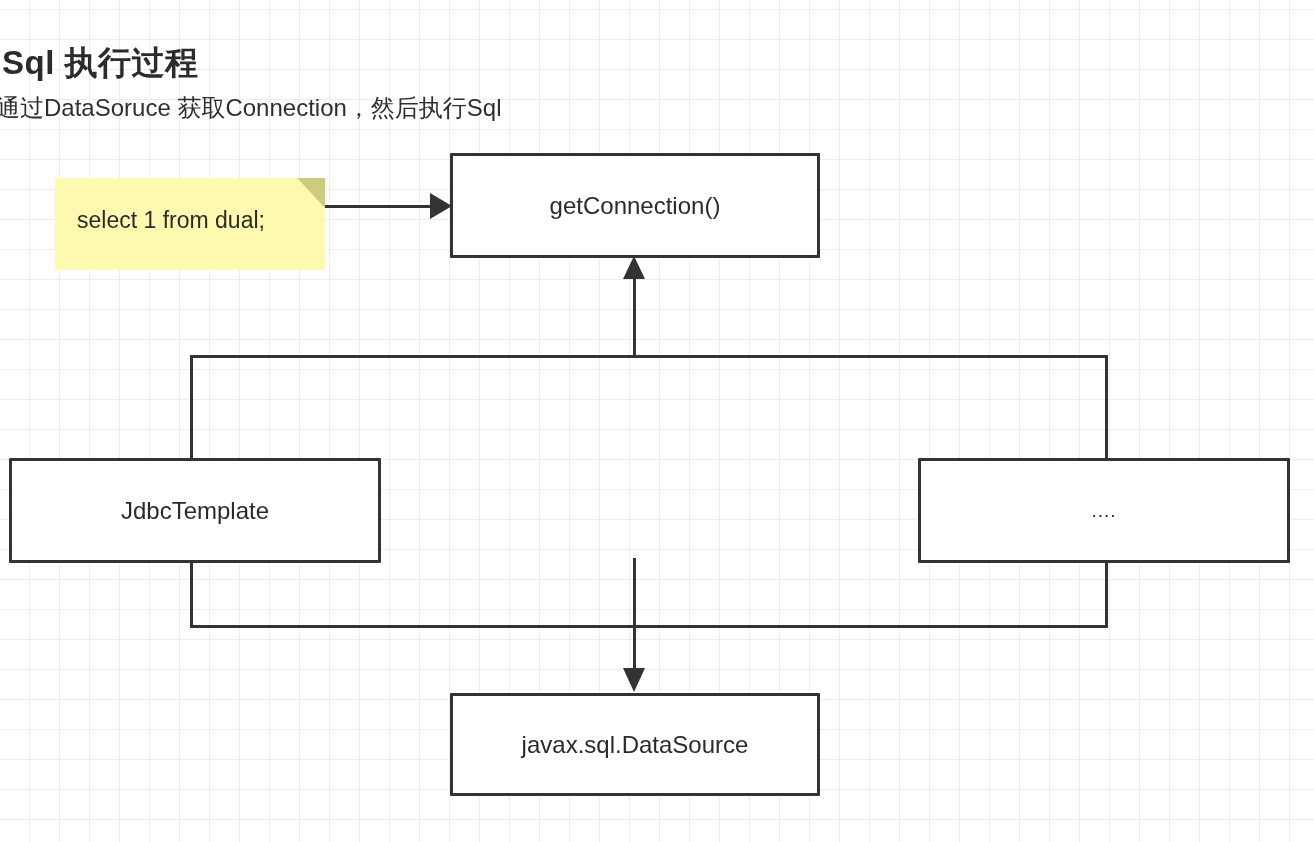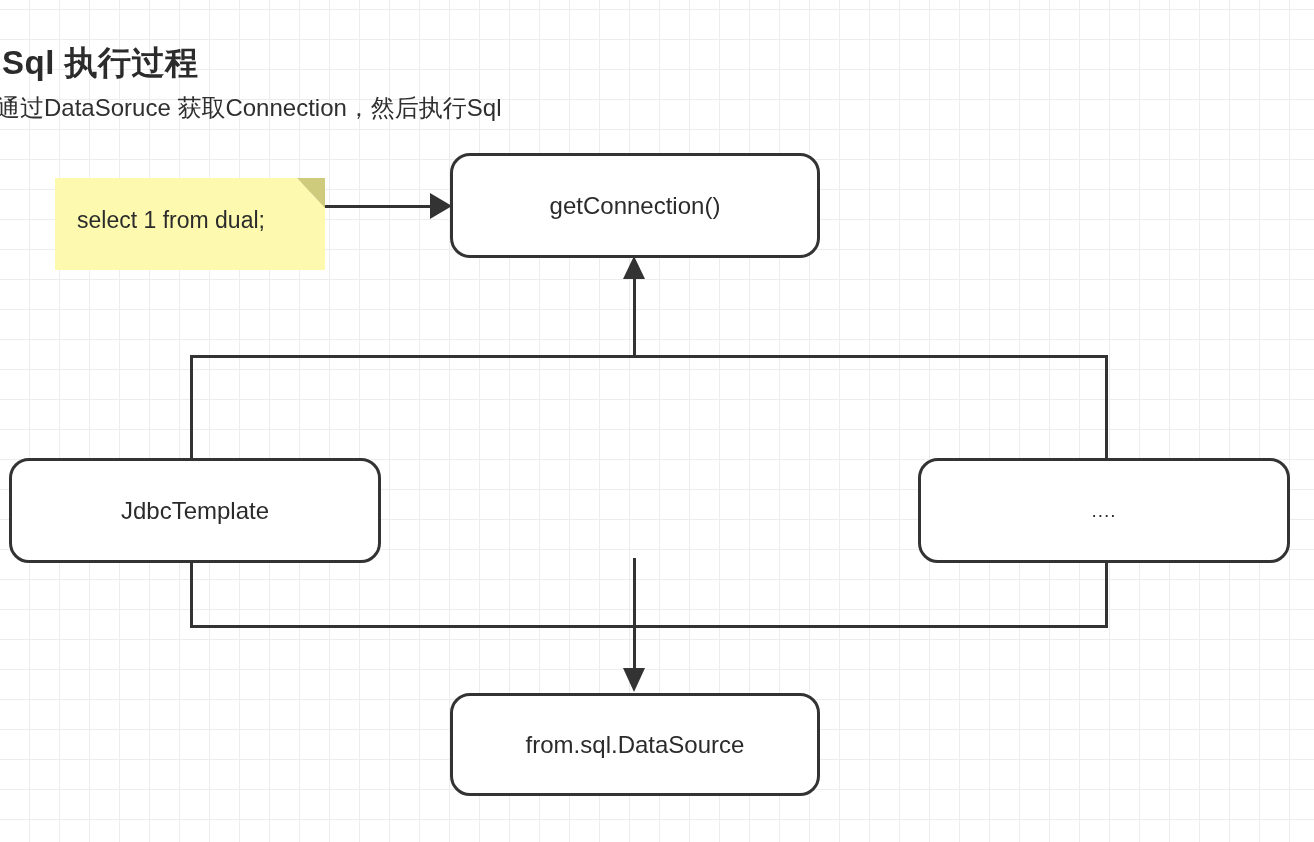--- a/index.html
+++ b/index.html
@@ -49,21 +49,21 @@
     color: #2f2f2f;
     white-space: nowrap;
   }
 
   
   .node {
     position: absolute;
     box-sizing: border-box;
     background: #ffffff;
     border: 3px solid #333333;
-    border-radius: 20px;
+    border-radius: 1px;
     display: flex;
     align-items: center;
     justify-content: center;
     text-align: center;
     z-index: 4;
   }
   .node .node-label {
     font-size: 24px;
     line-height: 32px;
     color: #2b2b2b;
@@ -206,21 +206,21 @@
   <div class="node" id="node-jdbctemplate">
     <span class="node-label">JdbcTemplate</span>
   </div>
 
 
   <div class="node" id="node-others">
     <span class="node-label dots">....</span>
   </div>
 
   <div class="node" id="node-datasource">
-    <span class="node-label">from.sql.DataSource</span>
+    <span class="node-label">javax.sql.DataSource</span>
   </div>
 
   <div class="line v" id="line-up-center"></div>
   <div id="arrow-up-head"></div>
 
   <div class="line h" id="bus-top-h"></div>
   <div class="line v" id="bus-top-v-left"></div>
   <div class="line v" id="bus-top-v-right"></div>
 
   <div class="line h" id="bus-bottom-h"></div>

